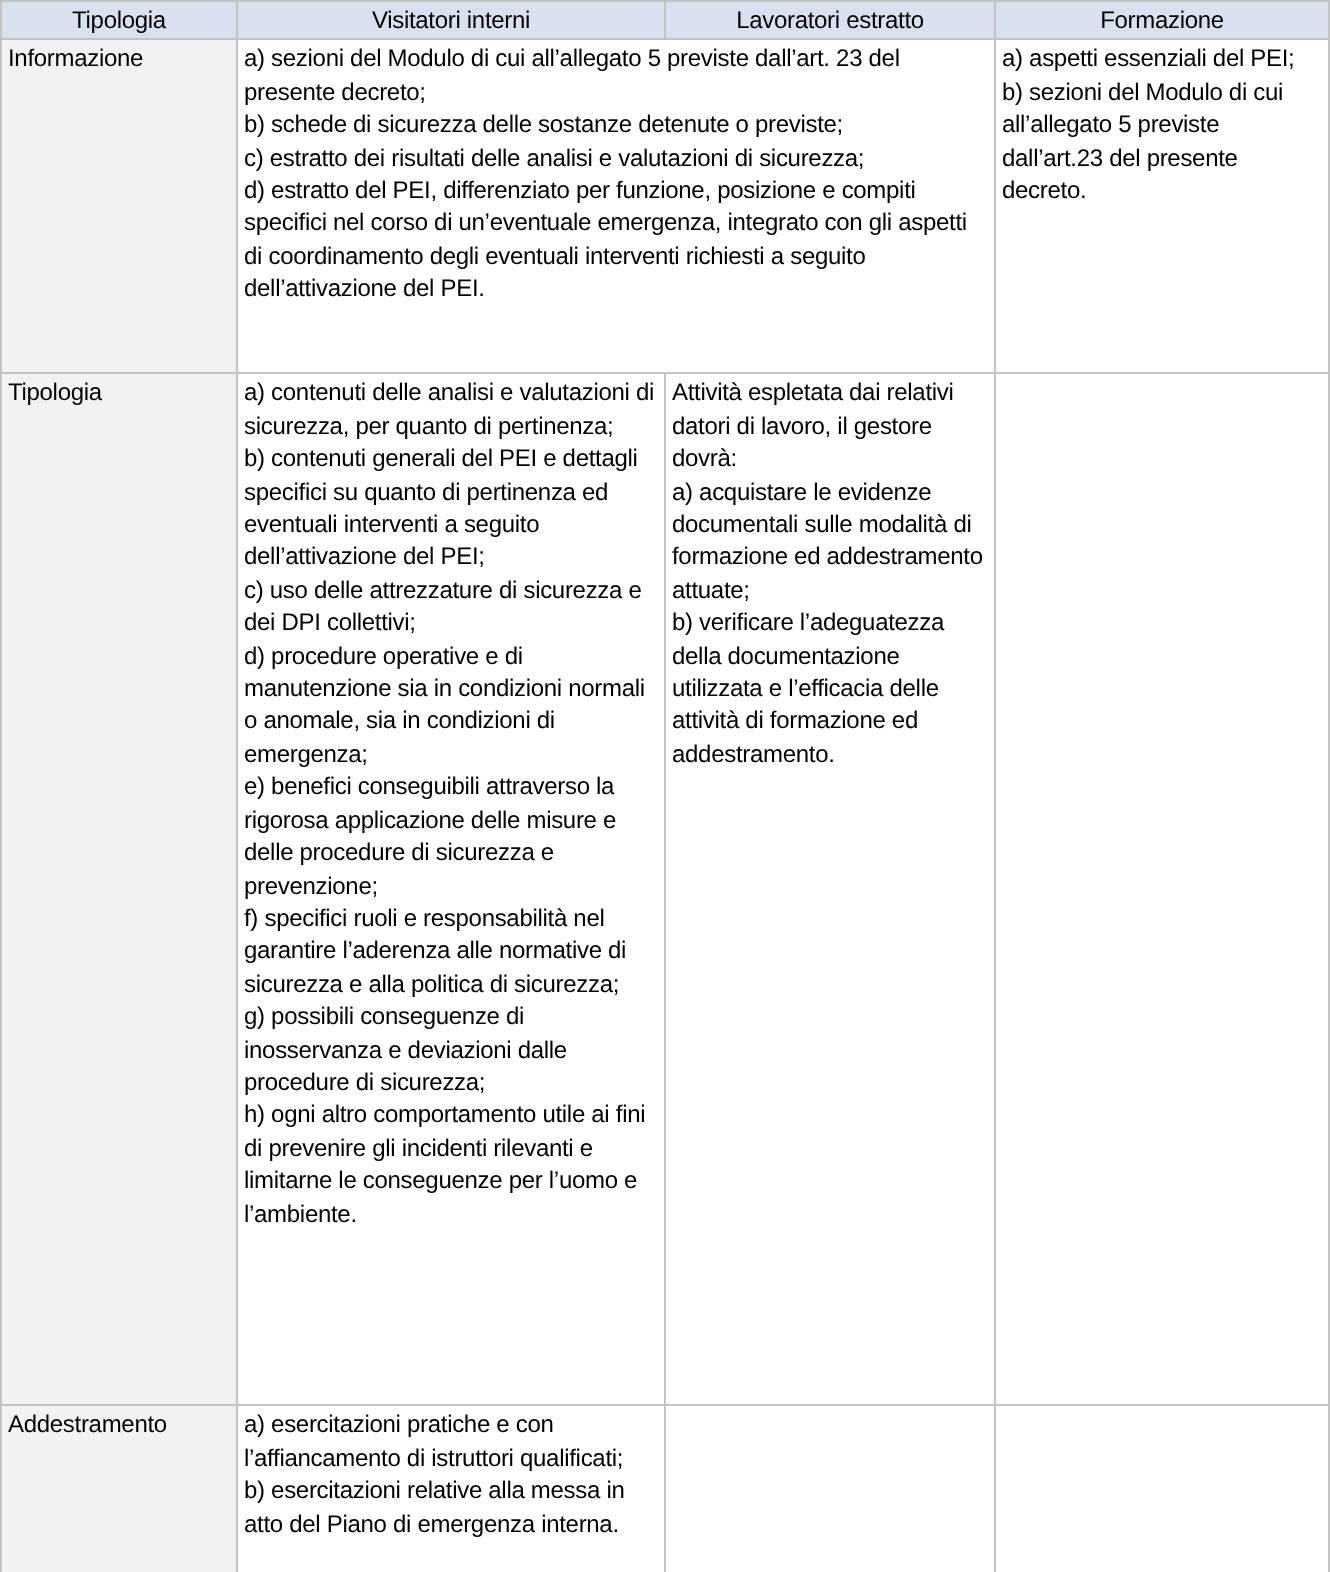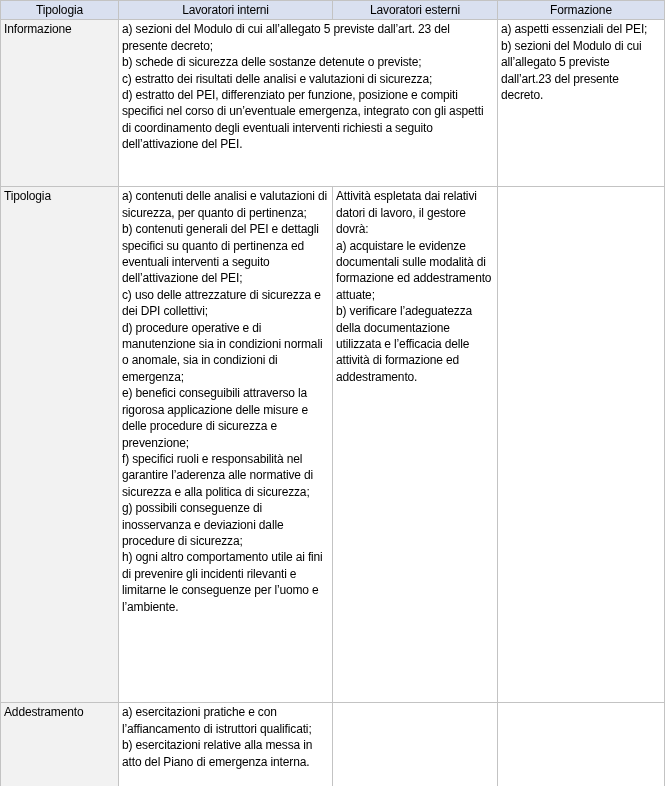--- a/index.html
+++ b/index.html
@@ -64,22 +64,22 @@
 <table class="doc-table">
   <colgroup>
     <col style="width:118px">
     <col style="width:214px">
     <col style="width:165px">
     <col style="width:167px">
   </colgroup>
   <thead>
     <tr>
       <th>Tipologia</th>
-      <th>Lavoratori interni</th>
-      <th>Lavoratori esterni</th>
+      <th>Visitatori interni</th>
+      <th>Lavoratori estratto</th>
       <th>Formazione</th>
     </tr>
   </thead>
   <tbody>
     <tr class="row-informazione">
       <td class="row-label">Informazione</td>
       <td class="content-cell" colspan="2">a) sezioni del Modulo di cui all’allegato 5 previste dall’art. 23 del presente decreto;
 b) schede di sicurezza delle sostanze detenute o previste;
 c) estratto dei risultati delle analisi e valutazioni di sicurezza;
 d) estratto del PEI, differenziato per funzione, posizione e compiti specifici nel corso di un’eventuale emergenza, integrato con gli aspetti di coordinamento degli eventuali interventi richiesti a seguito dell’attivazione del PEI.</td>

